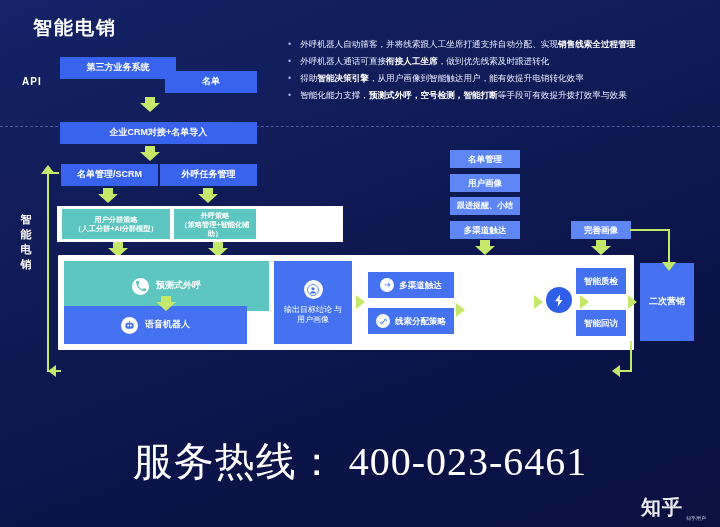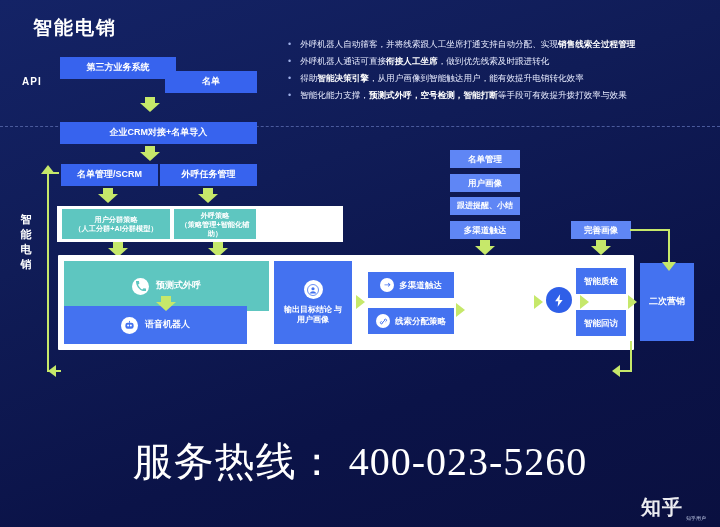--- a/index.html
+++ b/index.html
@@ -257,21 +257,21 @@
       </span>
       <span>语音机器人</span>
     </span>
   </div>
 
   <div class="fatdown" style="left:156px;top:296px;width:20px;height:14px;">
     <div class="stem"></div>
       <div class="head"></div>
   </div>
 
-  <div class="box blue2" style="left:274px;top:261px;width:78px;height:83px;flex-direction:column;font-size:8px;font-weight:bold;">
+  <div class="box blue2" style="left:274px;top:261px;width:78px;height:83px;flex-direction:column;font-size:8px;font-weight:normal;">
     <span class="cicon" style="margin:0 0 6px 0;width:19px;height:19px;">
       <svg width="12" height="12" viewBox="0 0 24 24" fill="#4472f0">
           <circle cx="12" cy="12" r="11" fill="none" stroke="#4472f0" stroke-width="1.6"></circle>
           <circle cx="12" cy="9.5" r="3.2"></circle>
           <path d="M5.5 19c1.2-3 3.7-4.5 6.5-4.5S17.3 16 18.5 19z"></path>
         </svg>
     </span>
     <span>输出目标结论 与</span>
     <span>用户画像</span>
   </div>
@@ -342,20 +342,20 @@
 
   <div class="gline" style="left:630px;top:229px;width:40px;height:2px;"></div>
   <div class="gline" style="left:668px;top:229px;width:2px;height:36px;"></div>
   <div class="cd" style="left:662px;top:262px;"></div>
 
   <div class="cl" style="left:48px;top:365px;"></div>
   <div class="gline" style="left:614px;top:370px;width:18px;height:2px;"></div>
   <div class="cl" style="left:612px;top:365px;"></div>
   <div class="gline" style="left:630px;top:341px;width:2px;height:31px;"></div>
 
-  <div class="hotline">服务热线： 400-023-5260</div>
+  <div class="hotline">服务热线： 400-023-6461</div>
 
   <div class="wm">
     <span class="zh">知乎</span>
     <span class="sub">知乎用户</span>
   </div>
 
 </div>
 
 </body></html>

